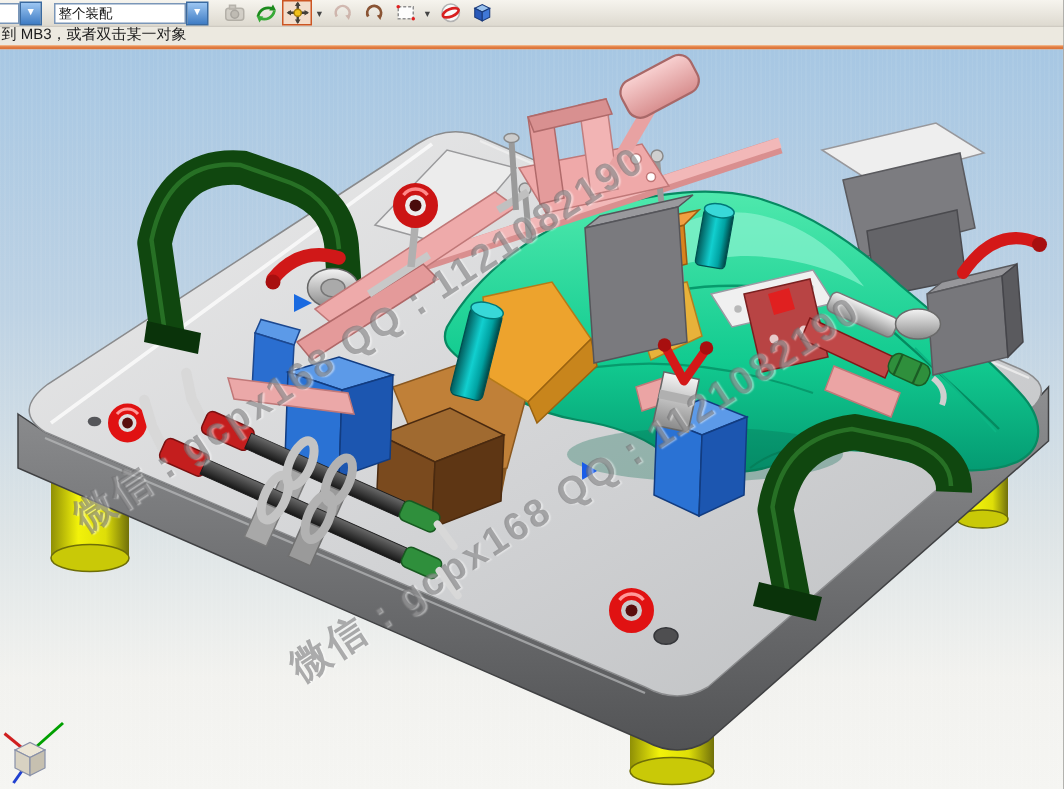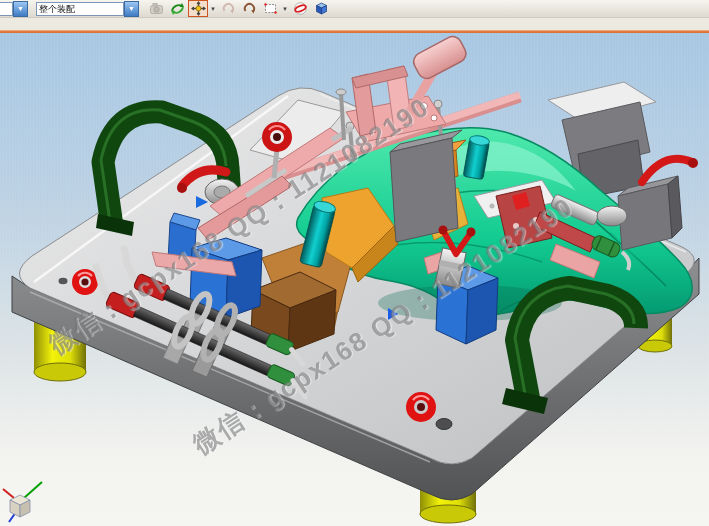--- a/index.html
+++ b/index.html
@@ -115,20 +115,23 @@
     </div>
     <div class="tbtn">
       <svg width="15" height="15" viewBox="0 0 15 15">
         <polygon points="2.5,4.5 7.5,2 12.5,4.5 7.5,7" fill="#9ac2ee" stroke="#1a3a7a" stroke-width="0.7"></polygon>
         <polygon points="2.5,4.5 7.5,7 7.5,13 2.5,10.5" fill="#2858b8" stroke="#1a3a7a" stroke-width="0.7"></polygon>
         <polygon points="7.5,7 12.5,4.5 12.5,10.5 7.5,13" fill="#4078d8" stroke="#1a3a7a" stroke-width="0.7"></polygon>
       </svg>
     </div>
   </div>
 
+  <div class="prompt-bar">
+    <span>到 MB3，或者双击某一对象</span>
+  </div>
   <div class="orange-sep"></div>
 
   <div class="viewport">
 
     <svg class="scene" width="709" height="493" viewBox="0 33 709 493">
       <defs>
         <linearGradient id="gPlate" x1="0" y1="0" x2="1" y2="1">
           <stop offset="0" stop-color="#ececec"></stop>
             <stop offset=".55" stop-color="#d2d3d5"></stop>
             <stop offset="1" stop-color="#bdbfc1"></stop>

